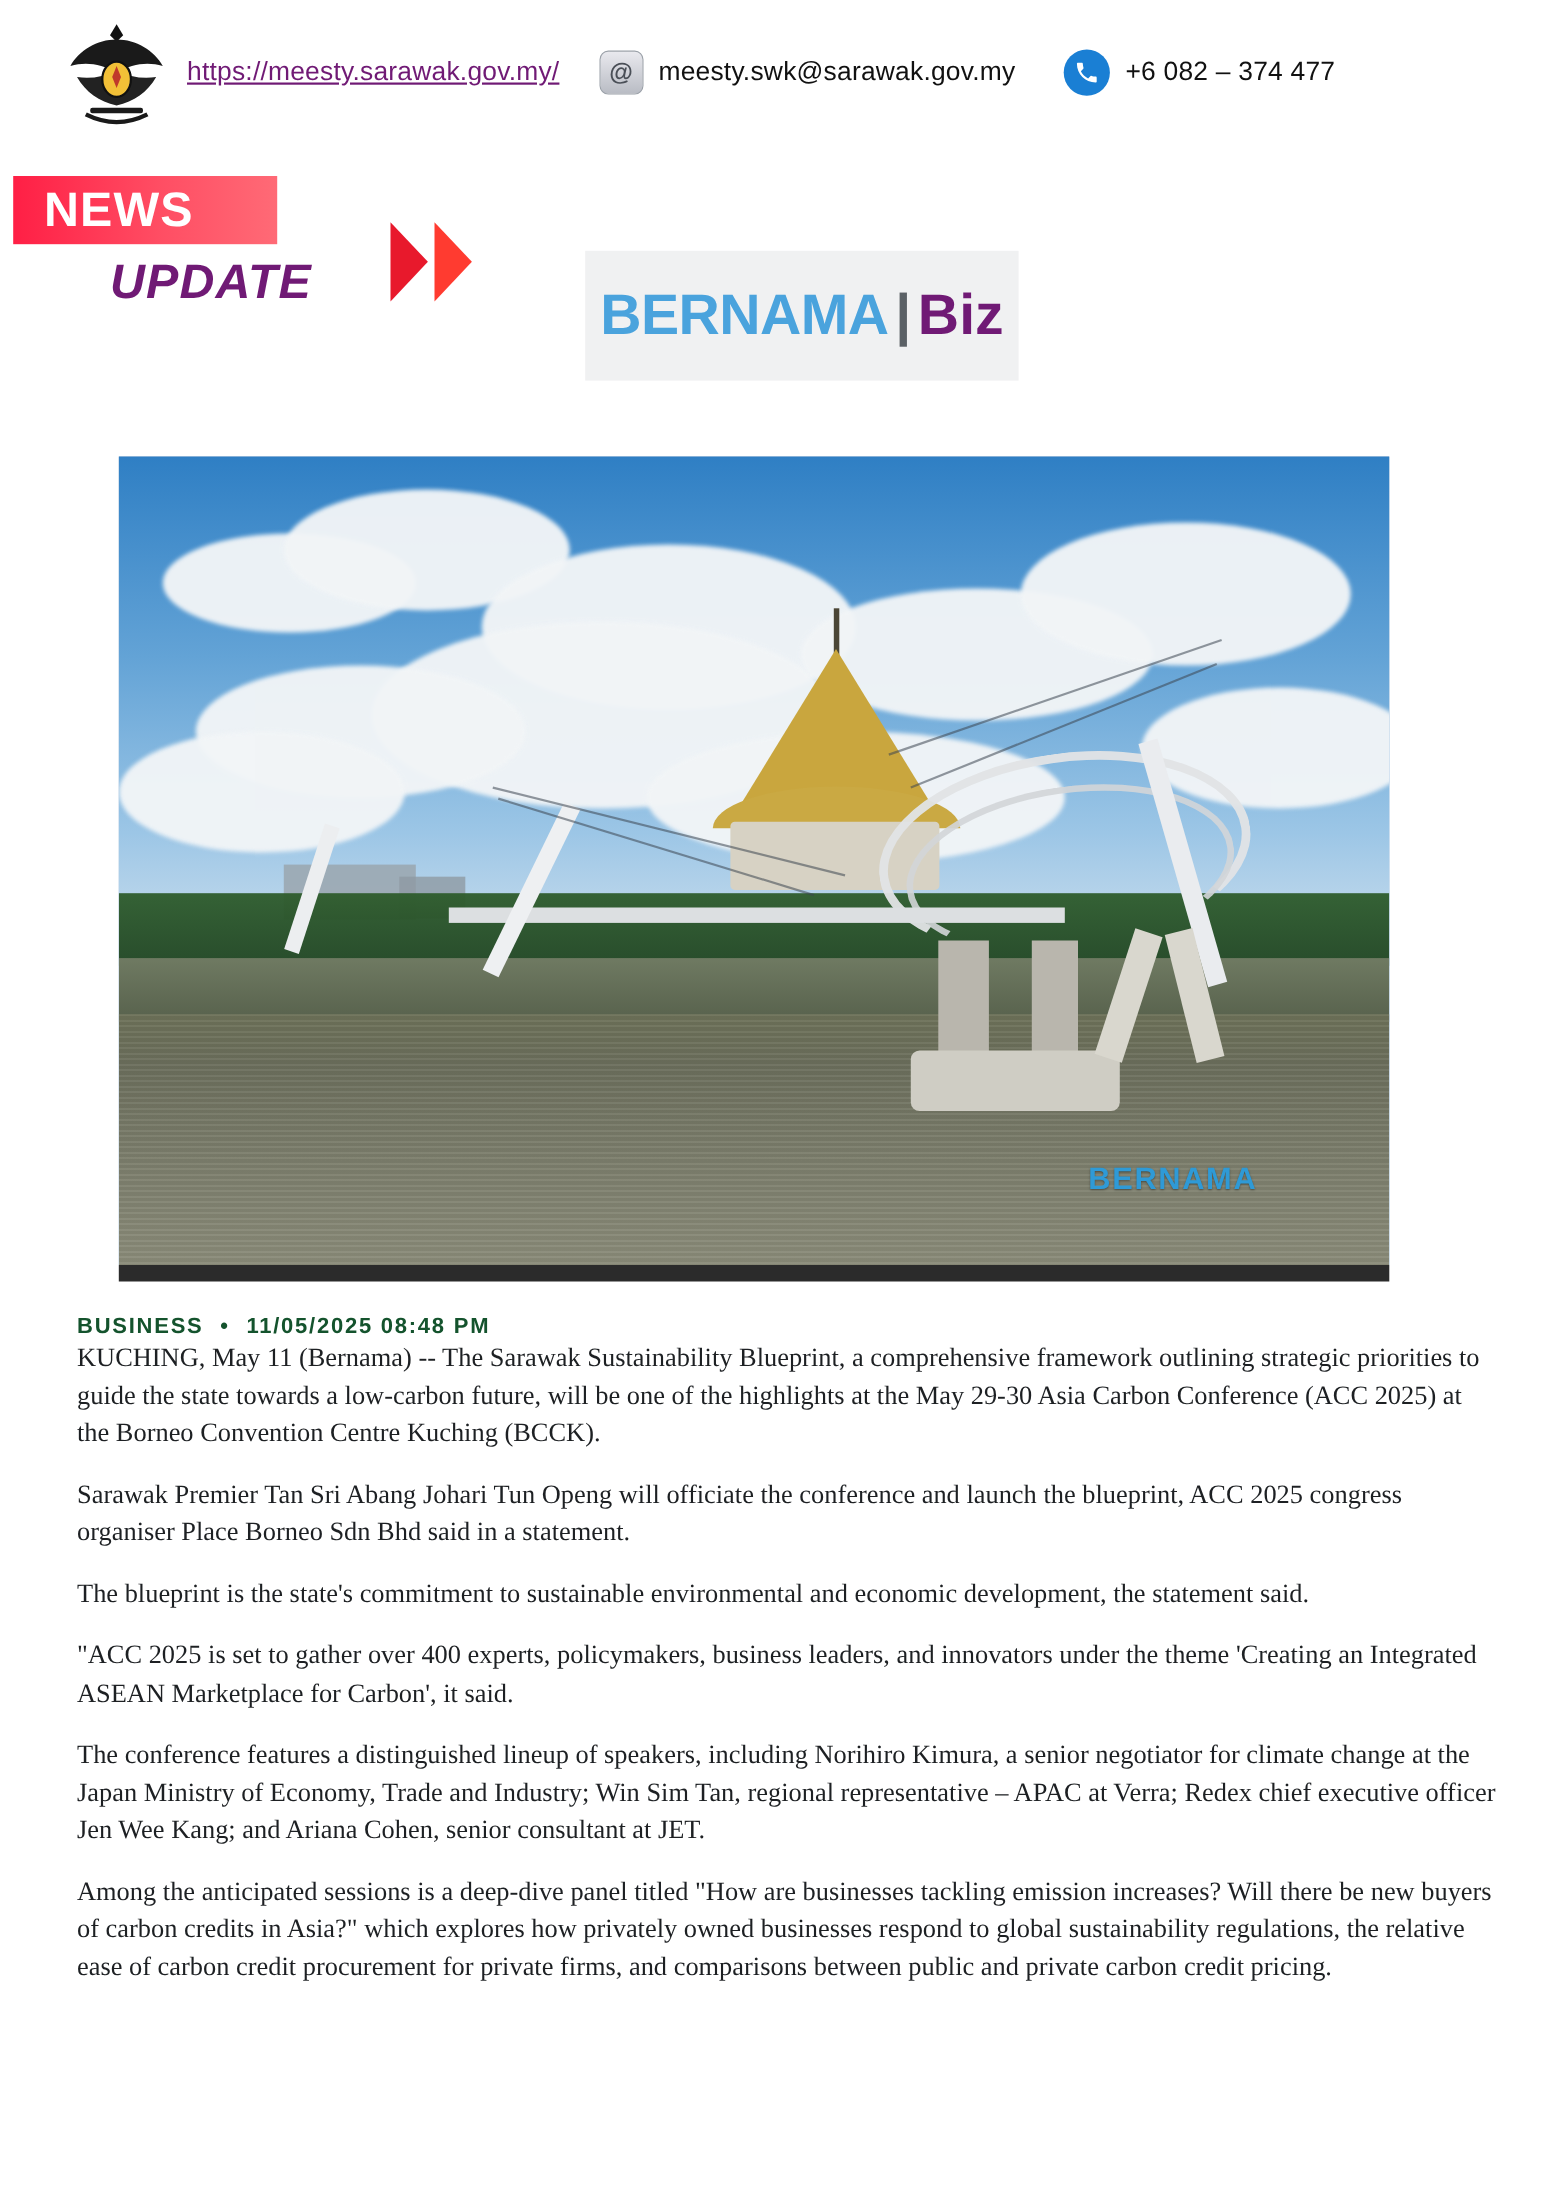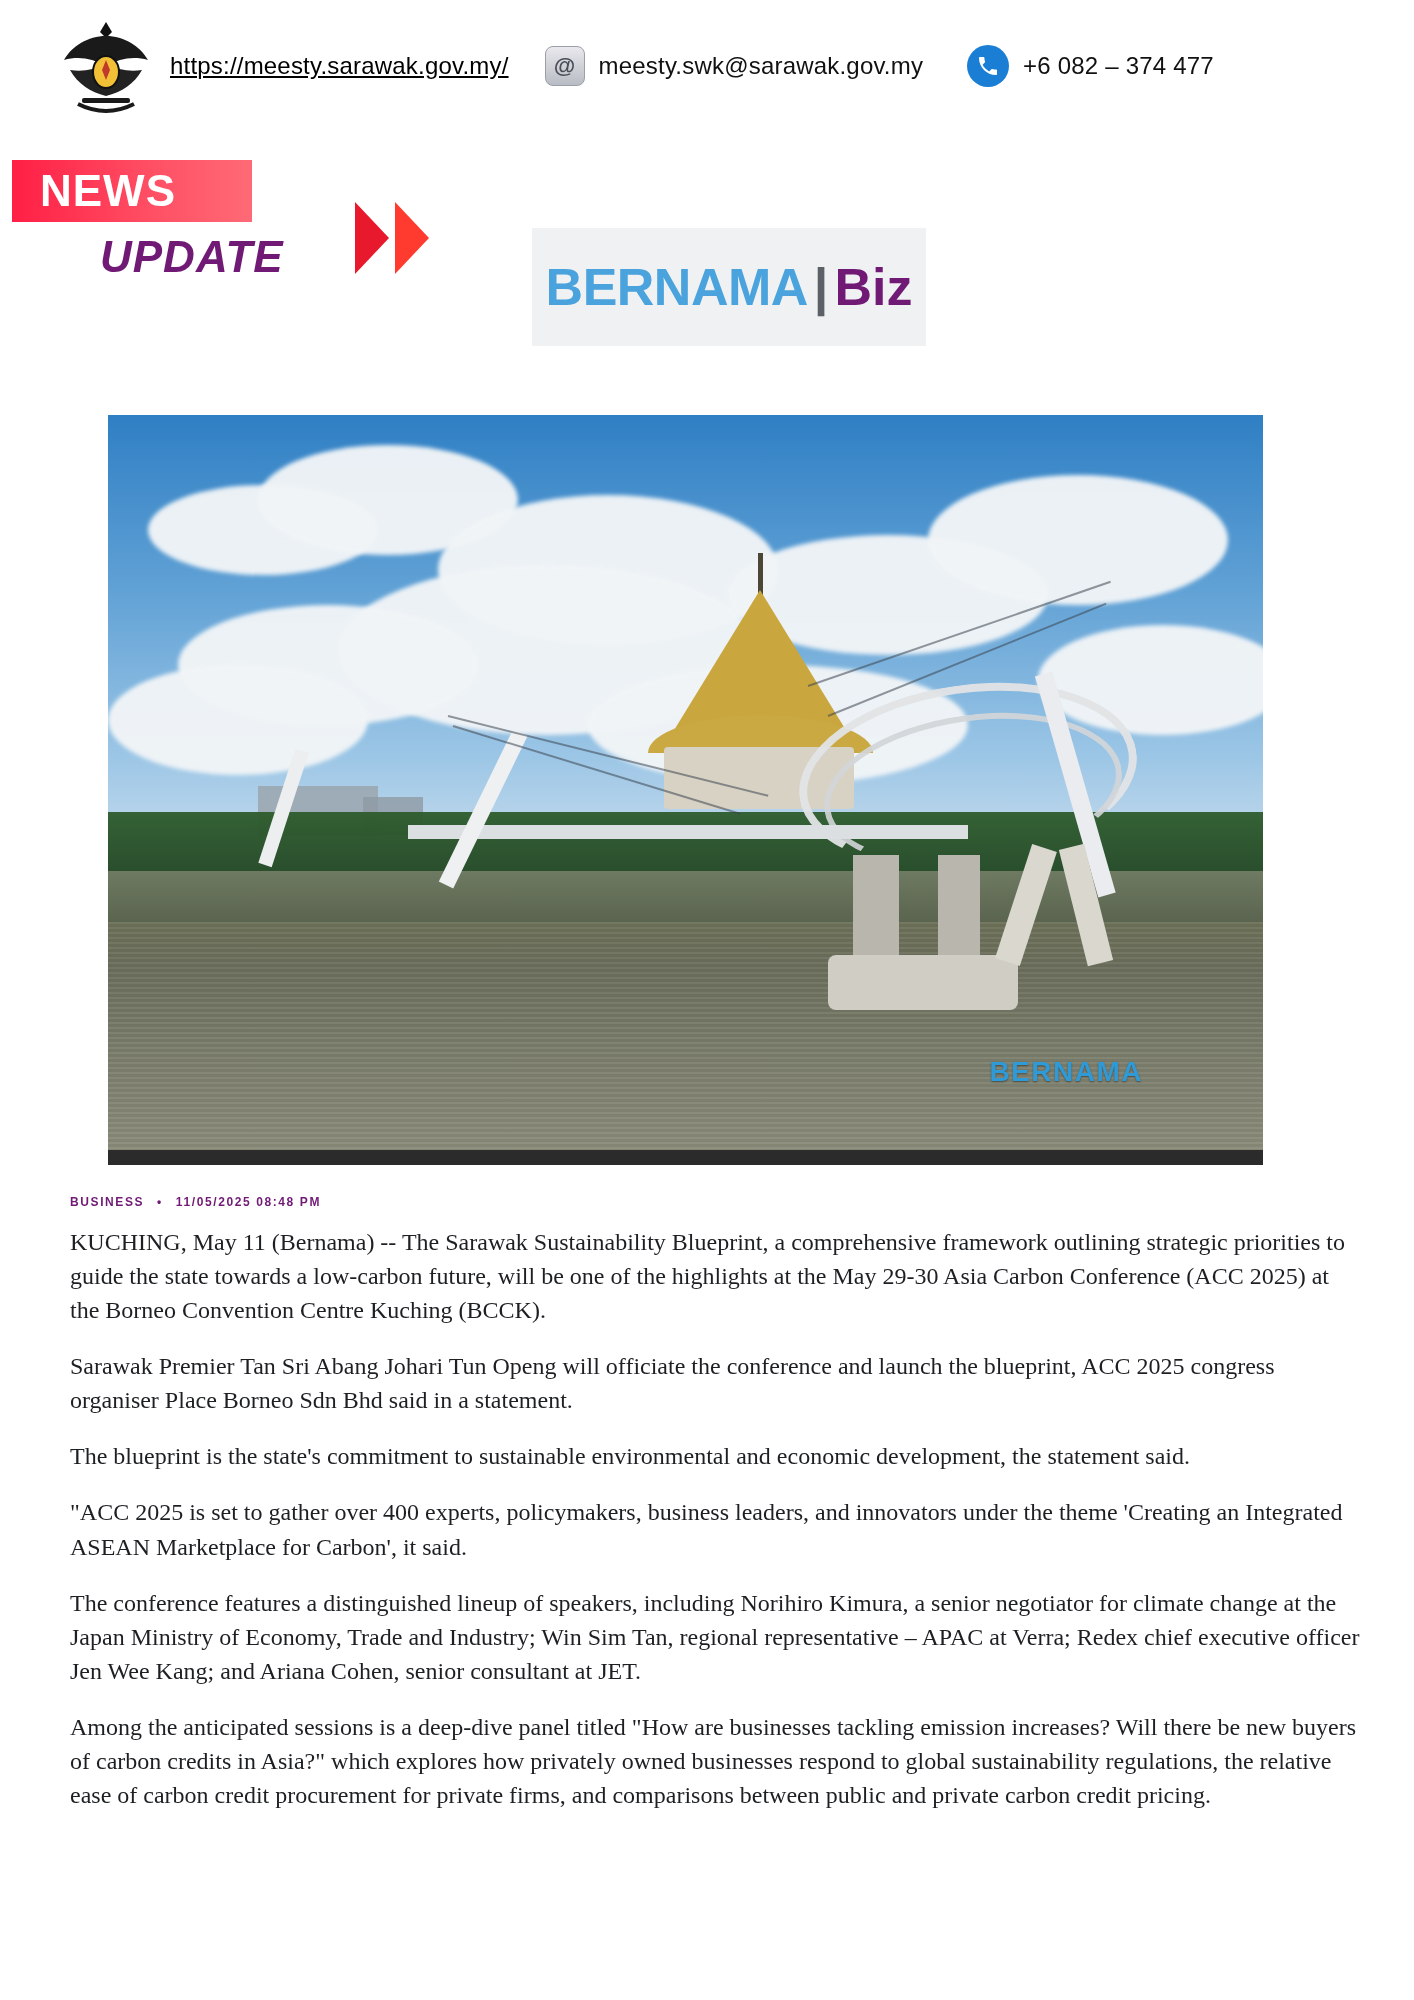--- a/index.html
+++ b/index.html
@@ -38,21 +38,21 @@
   }
   .crest svg { display: block; }
 
   .hdr-item {
     display: flex;
     align-items: center;
     gap: 14px;
   }
   .hdr-link {
     font-size: 24px;
-    color: #000000;
+    color: #701a75;
     text-decoration: underline;
     letter-spacing: 0.2px;
     font-family: "Liberation Sans", sans-serif;
   }
   .hdr-text {
     font-size: 24px;
     color: #111;
     letter-spacing: 0.2px;
   }
   .gap-a { width: 36px; }
@@ -354,25 +354,24 @@
 
   
   .article {
     position: absolute;
     left: 70px;
     top: 1195px;
     width: 1290px;
   }
   .meta {
     font-family: "Liberation Sans", sans-serif;
-    font-size: 12px;
+    font-size: 20px;
     font-weight: bold;
     letter-spacing: 1.6px;
-    color: #701a75;
-    margin-bottom: 16px;
+    color: #14532d;
   }
   .meta .dot { margin: 0 8px; }
   .headline {
     font-family: "Liberation Serif", serif;
     font-size: 53px;
     line-height: 1.15;
     font-weight: bold;
     color: #16181a;
     margin: 0 0 22px 0;
     letter-spacing: -0.2px;

